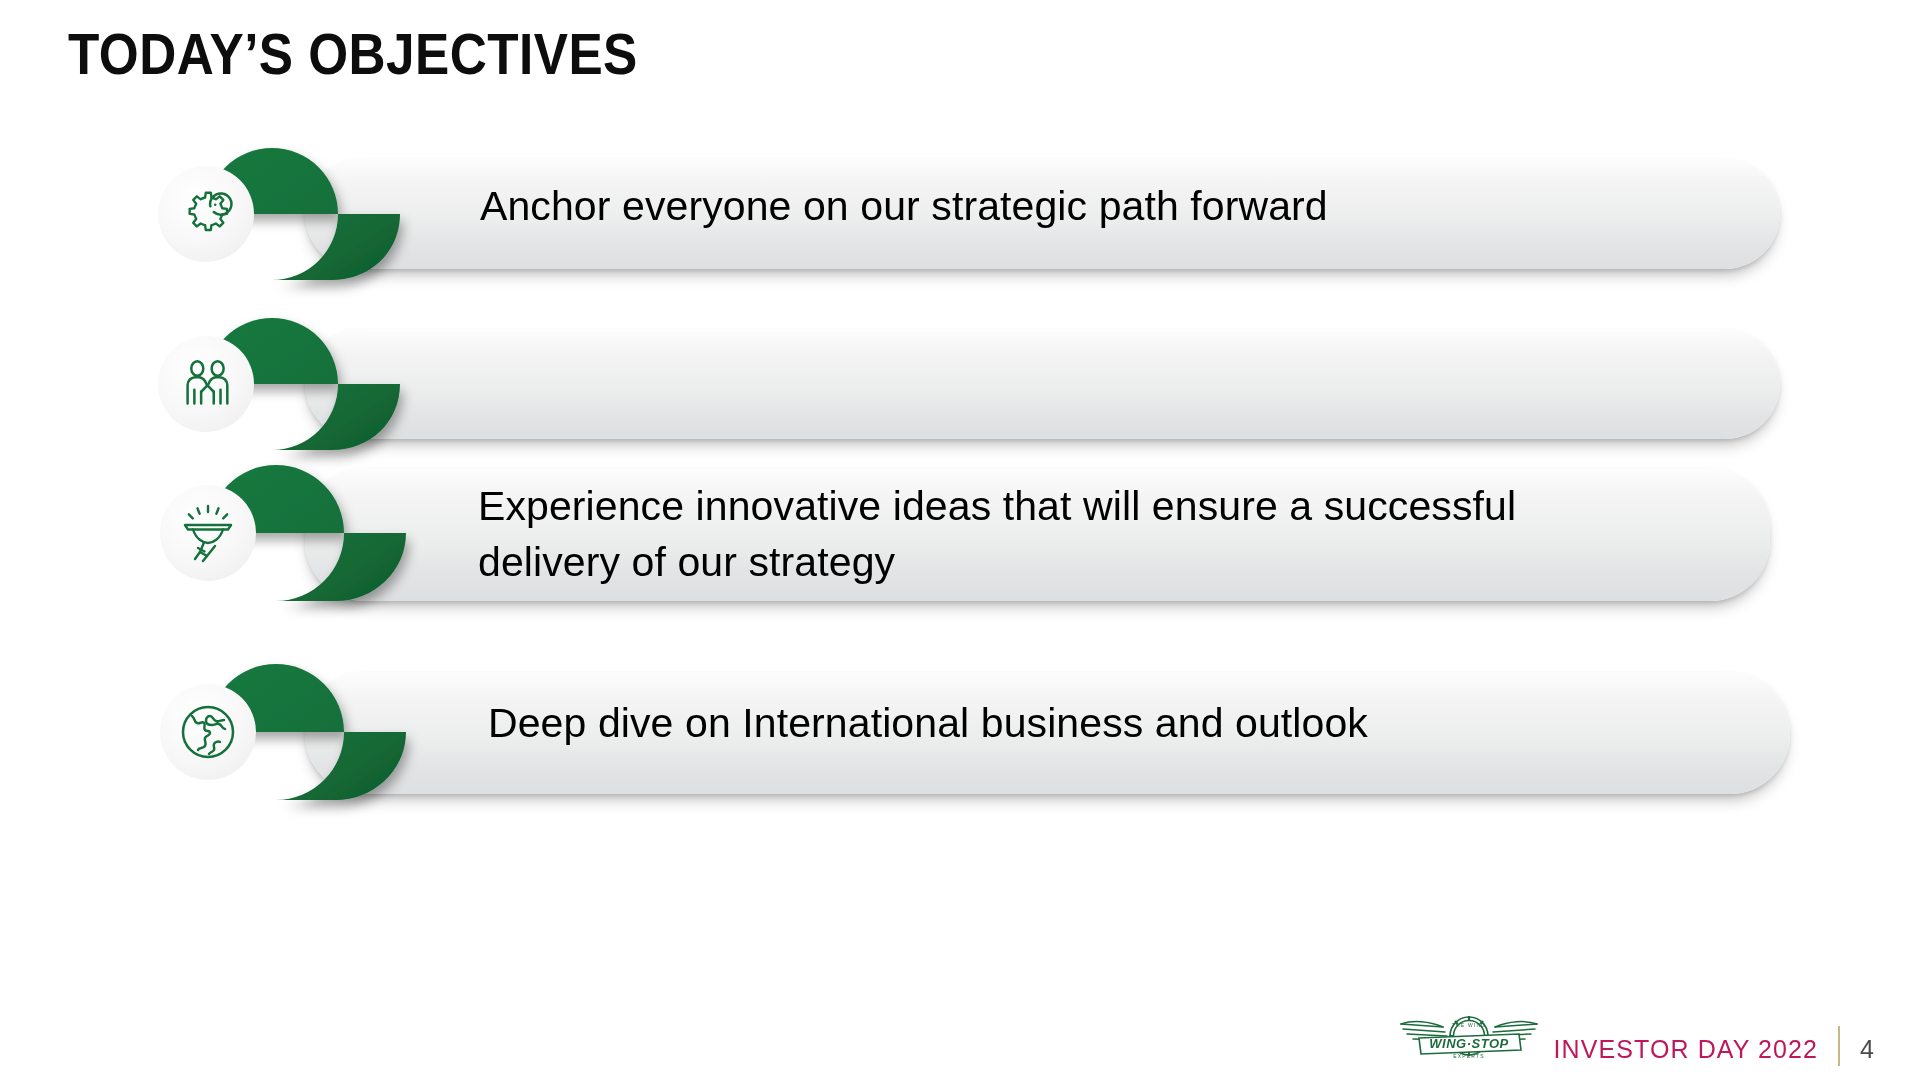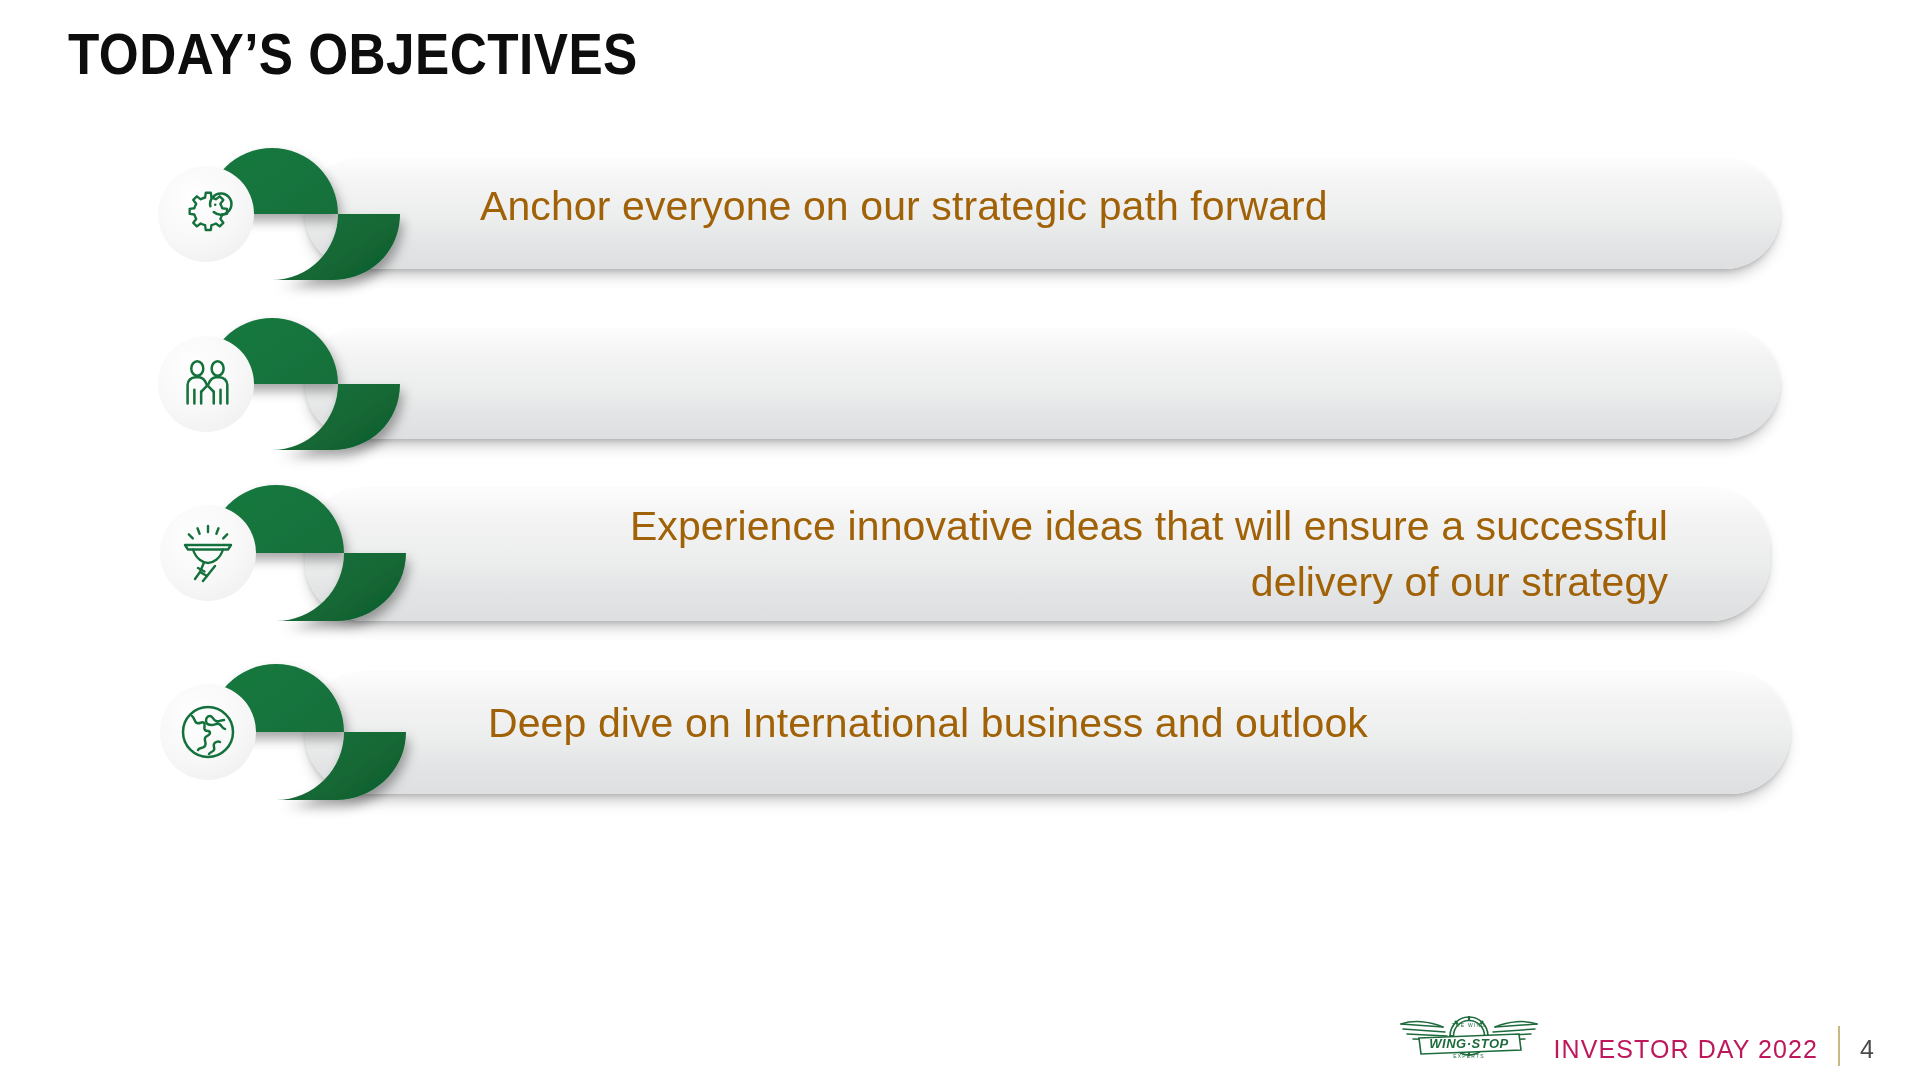--- a/index.html
+++ b/index.html
@@ -81,21 +81,21 @@
     background: radial-gradient(circle at 38% 32%, #ffffff 0%, #f7f7f7 55%, #ececec 100%);
     display: flex;
     align-items: center;
     justify-content: center;
   }
   .icon-disc svg { display: block; }
 
   
   .pill-text {
     position: absolute;
-    color: #a16207;
+    color: #000000;
     font-family: "Liberation Sans", sans-serif;
     font-weight: 400;
     font-size: 41px;
     line-height: 56px;
     letter-spacing: 0.1px;
     white-space: pre-line;
   }
 
   
   #footer {
@@ -181,21 +181,21 @@
           <ellipse cx="44" cy="16" rx="6.2" ry="7.4"></ellipse>
           <path d="M13 52 L13 33 a8 8 0 0 1 8-8 l4 0 a8 8 0 0 1 6 4 L33 33"></path>
           <path d="M54 52 L54 33 a8 8 0 0 0 -8-8 l-4 0 a8 8 0 0 0 -6 4 L34 33"></path>
           <path d="M20 52 L20 38 M27 52 L27 40 M40 52 L40 40 M47 52 L47 38"></path>
           <path d="M27 40 L33.5 33.5 L40 40"></path>
         </svg>
       </div>
     </div>
   </div>
 
-  <div class="objective-row" style="top:480px; height:150px;text-align:right;">
+  <div class="objective-row" style="top:460px; height:150px;">
     <div class="pill" style="height:133px; top:8px; left:165px; right:50px;"></div>
     <div class="badge-wrap">
       <svg width="280" height="150" viewBox="0 0 280 150">
         <path d="M 68 73 A 68 68 0 1 1 136 141 L 196 141 C 234 141 266 111 266 73 Z" fill="url(#g1)" filter="url(#sh1)"></path>
       </svg>
       <div class="icon-disc" style="left:20px; top:25px; width:96px; height:96px;">
 
         <svg width="64" height="64" viewBox="0 0 64 64" fill="none" stroke="#14713b" stroke-width="2.4" stroke-linecap="round" stroke-linejoin="round">
 
           <path d="M32 5 L32 11"></path>

